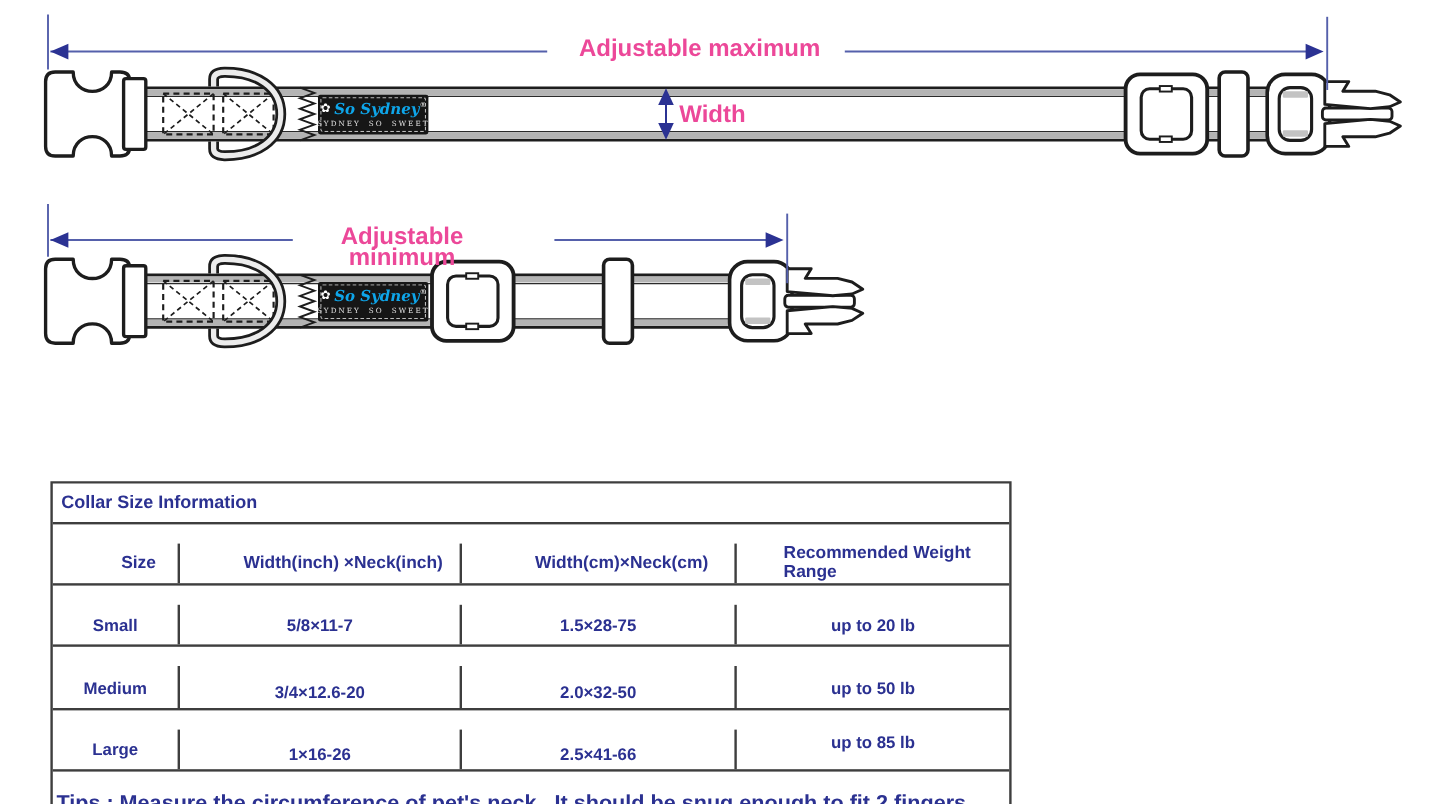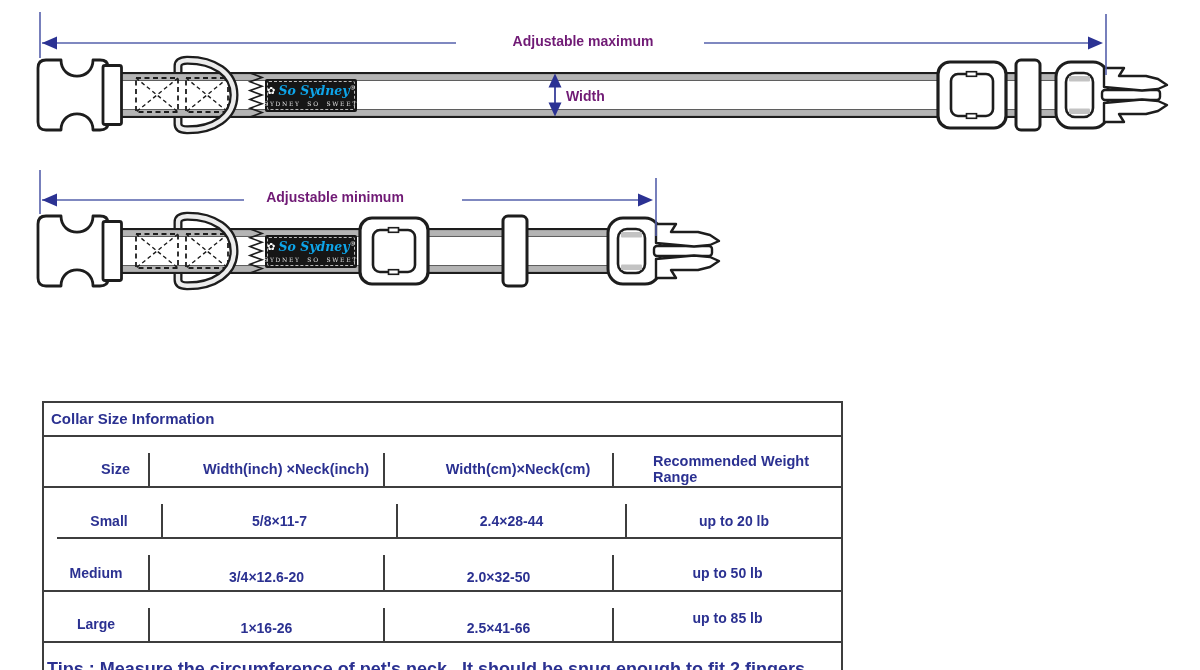--- a/index.html
+++ b/index.html
@@ -1,20 +1,20 @@
 <!DOCTYPE html>
 <html><head>
 <meta charset="utf-8">
 <style>
   html,body{margin:0;padding:0;background:#fff;}
   #stage{position:relative;width:1200px;height:670px;background:#fff;overflow:hidden;
          font-family:"Liberation Sans",sans-serif;}
   #diagram-svg{position:absolute;left:0;top:0;}
 
-  .dim-label{position:absolute;color:#701a75;font-weight:bold;font-size:14px;line-height:18px;}
+  .dim-label{position:absolute;color:#ec4899;font-weight:bold;font-size:20px;line-height:18px;}
   #lblMax{left:470px;top:32px;width:226px;text-align:center;}
   #lblMin{left:240px;top:188px;width:190px;text-align:center;}
   #lblWidth{left:566px;top:87px;}
 
   .patch{position:absolute;left:265px;width:92px;height:33px;background:#161616;border-radius:2px;
          display:flex;flex-direction:column;align-items:center;justify-content:center;z-index:3;}
   .patch-stitch{position:absolute;inset:2px;border:1px dashed #bdbdbd;border-radius:2px;pointer-events:none;}
   .patch-row{display:flex;align-items:flex-start;line-height:1;}
   .flower{color:#fff;font-size:10px;margin-right:3px;margin-top:1px;}
   .brand-name{color:#0ea5e9;font-family:"DejaVu Serif",serif;font-style:italic;font-weight:bold;font-size:12.5px;}
@@ -23,21 +23,21 @@
            word-spacing:3px;margin-top:2.5px;white-space:nowrap;}
 
   .size-table{position:absolute;left:42px;top:401px;width:801px;height:303px;box-sizing:border-box;
               border:2px solid #3e3e3e;border-bottom-width:3px;display:flex;flex-direction:column;
               color:#2b3191;font-weight:bold;background:#fff;gap:16px;}
   .t-title{height:38px;box-sizing:border-box;border-bottom:2px solid #3e3e3e;display:flex;
            align-items:center;padding-left:7px;font-size:15px;}
   .t-row{display:grid;grid-template-columns:106px 235px 229px 1fr;box-sizing:border-box;
          border-bottom:2px solid #3e3e3e;}
   .t-head{height:40px;}
-  .t-r1{height:40px;margin-left:13px;}
+  .t-r1{height:40px;}
   .t-r2{height:41px;}
   .t-r3{height:40px;}
   .t-row>div{display:flex;align-items:center;justify-content:center;font-size:14px;box-sizing:border-box;}
   .t-row>div:not(:last-child){border-right:2px solid #3e3e3e;}
   .t-head>div{font-size:14.5px;padding-left:39px;}
   .dn{padding-top:8px;}
   .up{padding-bottom:13px;}
   .t-tips{flex:1;display:flex;align-items:center;padding-left:3px;font-size:18px;}
 </style>
 </head>
@@ -205,21 +205,21 @@
     <div class="t-title">Collar Size Information</div>
     <div class="t-row t-head">
       <div>Size</div>
       <div>Width(inch) ×Neck(inch)</div>
       <div>Width(cm)×Neck(cm)</div>
       <div>Recommended Weight Range</div>
     </div>
     <div class="t-row t-r1">
       <div>Small</div>
       <div>5/8×11-7</div>
-      <div>2.4×28-44</div>
+      <div>1.5×28-75</div>
       <div>up to 20 lb</div>
     </div>
     <div class="t-row t-r2">
       <div>Medium</div>
       <div class="dn">3/4×12.6-20</div>
       <div class="dn">2.0×32-50</div>
       <div>up to 50 lb</div>
     </div>
     <div class="t-row t-r3">
       <div>Large</div>

